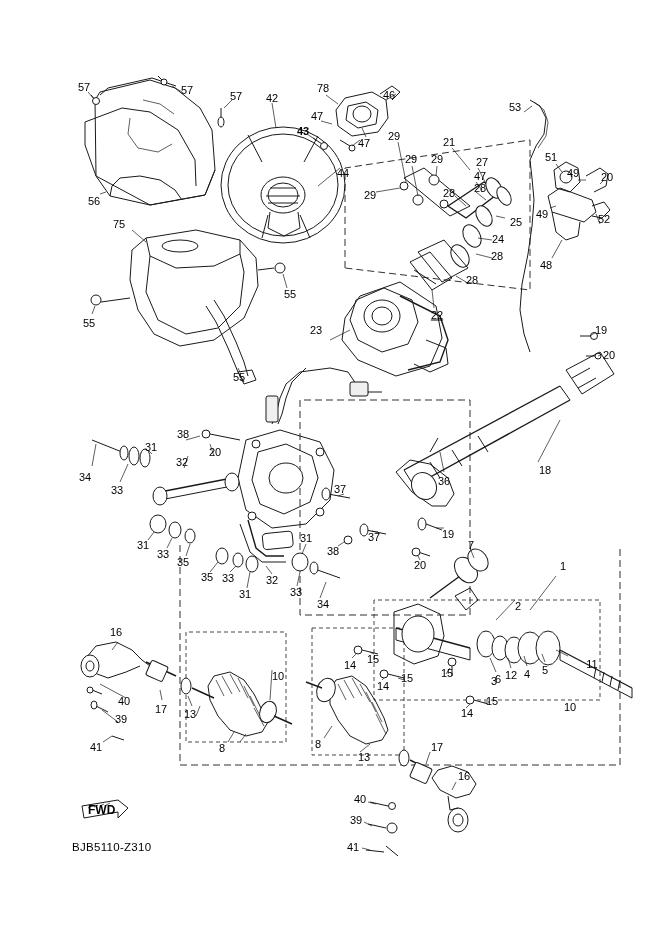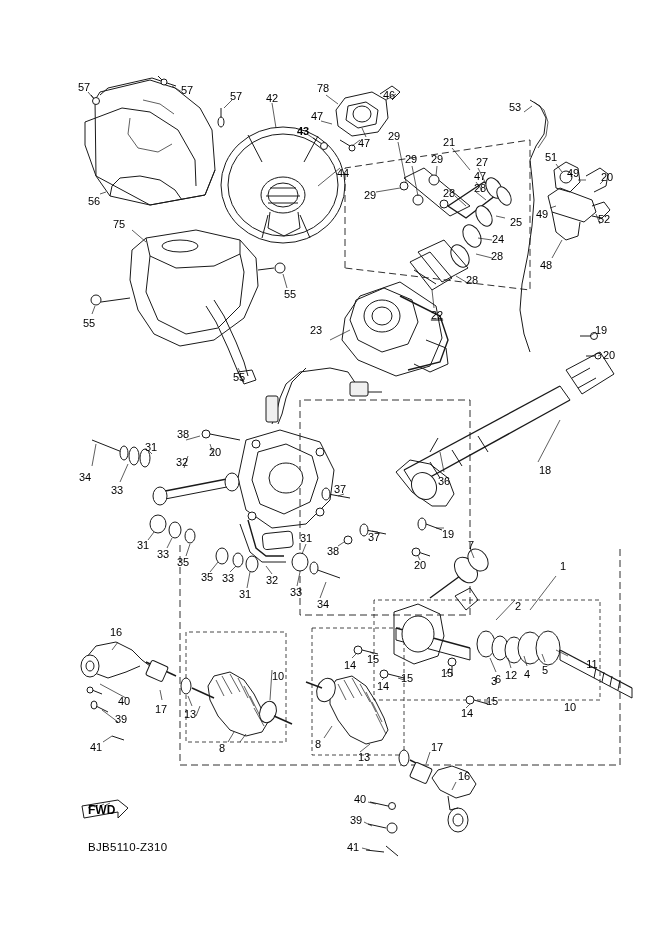--- a/index.html
+++ b/index.html
@@ -476,15 +476,15 @@
       <div class="callout" style="left: 364px; top: 757px;">13</div>
       <div class="callout" style="left: 437px; top: 747px;">17</div>
       <div class="callout" style="left: 570px; top: 707px;">10</div>
       <div class="callout" style="left: 464px; top: 776px;">16</div>
       <div class="callout" style="left: 360px; top: 799px;">40</div>
       <div class="callout" style="left: 356px; top: 820px;">39</div>
       <div class="callout" style="left: 353px; top: 847px;">41</div>
     </div>
 
   <div class="fwd-label" style="left:88px; top:803px;">FWD</div>
-  <div class="partcode" style="left:88px; top:841px;">BJB5110-Z310</div>
+  <div class="partcode" style="left:72px; top:841px;">BJB5110-Z310</div>
 
 </div>
 
 </body></html>

